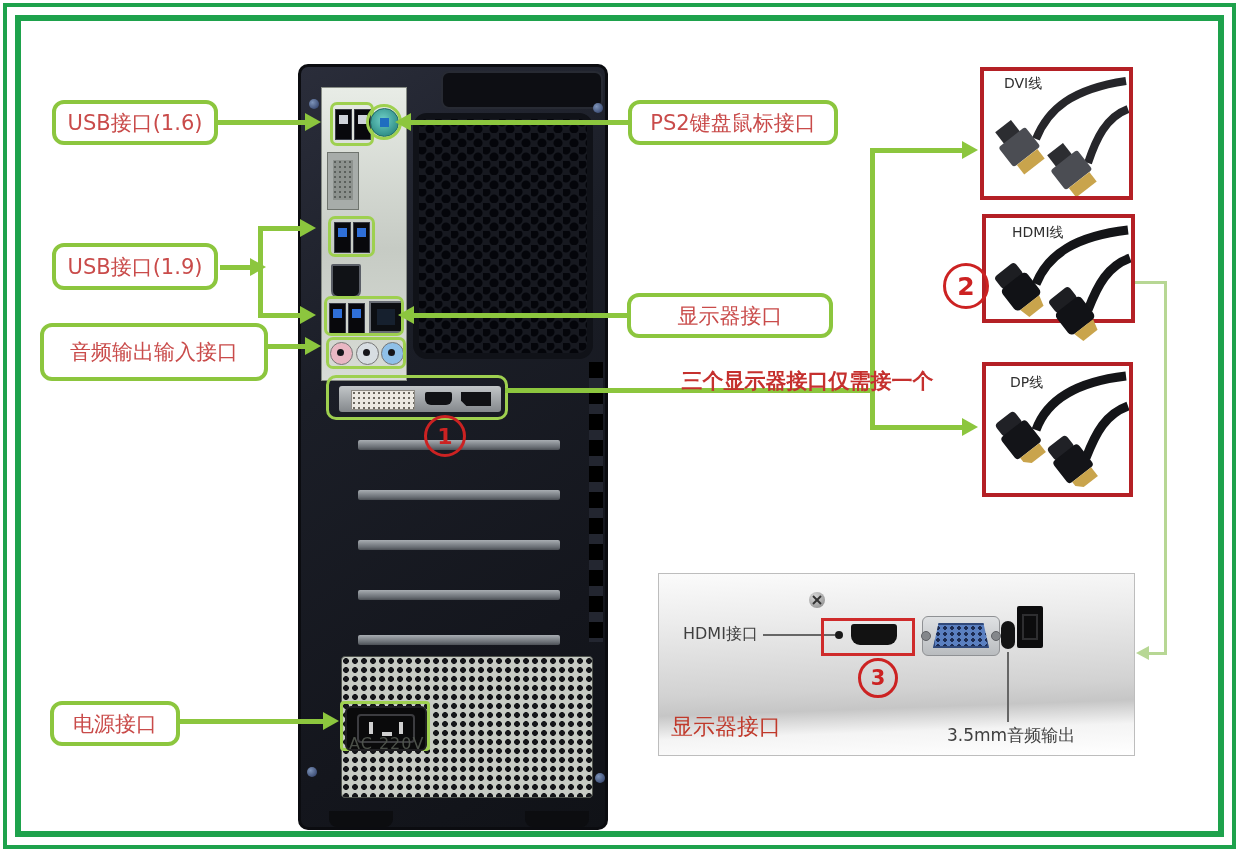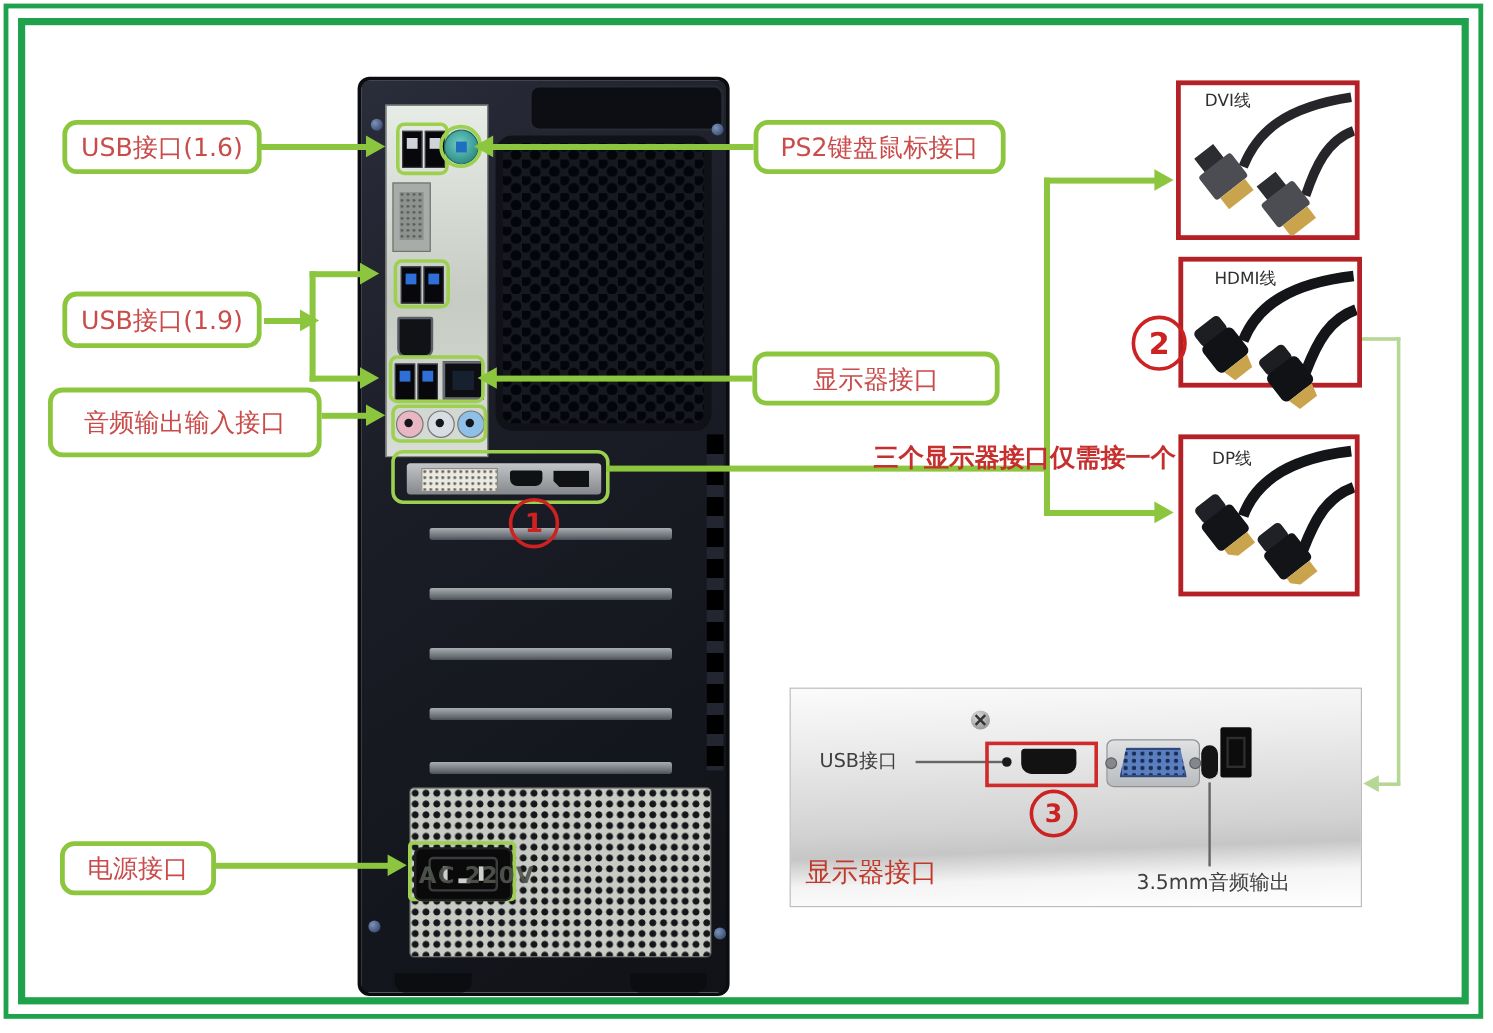--- a/index.html
+++ b/index.html
@@ -14,21 +14,21 @@
              font-size:21px;font-weight:500;box-sizing:border-box;}
   
   .gl{position:absolute;background:#8cc63e;}
   .gl.pale{background:#b7d794;}
   .ah{position:absolute;width:0;height:0;border-style:solid;border-color:transparent;}
   .ah-r{border-width:9px 0 9px 16px;border-left-color:#8cc63e;}
   .ah-l{border-width:9px 16px 9px 0;border-right-color:#8cc63e;}
   .ah-l-pale{border-width:7px 13px 7px 0;border-right-color:#b7d794;}
   
   .note{position:absolute;color:#c5302e;font-weight:700;font-size:21px;line-height:25px;
-        text-align:right;white-space:nowrap;}
+        text-align:center;white-space:nowrap;}
   
   .badge{position:absolute;border:3px solid #cc2222;border-radius:50%;color:#cc2222;
          font-weight:700;display:flex;align-items:center;justify-content:center;background:transparent;}
   
   .cable-box{position:absolute;background:#fff;border:4px solid #b42025;box-sizing:border-box;}
   .cable-label{position:absolute;color:#2f2f2f;font-size:14px;z-index:3;}
   .cable-box svg{position:absolute;left:0;top:0;}
   
   .tower{position:absolute;left:298px;top:64px;width:310px;height:766px;
          background:linear-gradient(145deg,#2a2d3a 0%,#1b1e27 35%,#14161d 75%,#101217 100%);
@@ -55,22 +55,22 @@
            background:repeating-linear-gradient(180deg,#000 0 16px,#232630 16px 26px);}
   .psu-mesh{position:absolute;left:40px;top:589px;width:250px;height:140px;border-radius:4px;
             background-color:#c7cbc4;border:1px solid #50544e;
             background-image:radial-gradient(circle at 4px 4px,#15161a 2.6px,transparent 3.2px);
             background-size:9px 9px;}
   .psu-socket{position:absolute;left:44px;top:639px;width:78px;height:41px;background:#0a0a0b;
               border-radius:6px;border:2px solid #1f1f22;}
   .psu-socket .inner{position:absolute;left:10px;top:6px;right:10px;bottom:6px;
               border:2px solid #3c3c40;border-radius:4px;}
   .pin{position:absolute;background:#cfcfcf;}
-  .ac-text{position:absolute;left:48px;top:652px;color:rgba(80,86,78,.92);font-weight:700;
-           font-size:19px;letter-spacing:1px;}
+  .ac-text{position:absolute;left:48px;top:667px;color:rgba(80,86,78,.92);font-weight:400;
+           font-size:16px;letter-spacing:1px;}
   .foot{position:absolute;width:64px;height:16px;background:#0c0d10;border-radius:0 0 8px 8px;}
   .cscrew{position:absolute;width:10px;height:10px;border-radius:50%;
           background:radial-gradient(circle at 35% 35%,#7d93b8,#41527a 70%);}
   
   .monitor{position:absolute;left:658px;top:573px;width:477px;height:183px;
            background:linear-gradient(178deg,#fbfbfb 0%,#ececec 25%,#d2d2d2 62%,#c6c6c6 72%,#f4f4f4 84%,#ffffff 100%);
            border:1px solid #bdbdbd;box-sizing:border-box;}
   .mon-text{position:absolute;color:#3f3f3f;}
   .red-rect{position:absolute;border:3px solid #cf2b2b;box-sizing:border-box;}
   .mon-hdmi{position:absolute;background:#121212;border-radius:3px 3px 9px 9px;}
@@ -308,21 +308,21 @@
     </svg>
   </div>
 
   <div class="monitor">
     <div class="screw-ic" style="left:150px;top:18px">
       <svg width="16" height="16">
           <line x1="4" y1="4" x2="12" y2="12" stroke="#333" stroke-width="2"></line>
           <line x1="12" y1="4" x2="4" y2="12" stroke="#333" stroke-width="2"></line>
         </svg>
     </div>
-    <span class="mon-text" style="left:24px;top:50px;font-size:16px">USB接口</span>
+    <span class="mon-text" style="left:24px;top:50px;font-size:16px">HDMI接口</span>
     <div class="ptr-line" style="left:104px;top:60px;width:72px;height:2px"></div>
     <div class="ptr-dot" style="left:176px;top:57px"></div>
     <div class="mon-hdmi" style="left:192px;top:50px;width:46px;height:21px"></div>
     <div class="red-rect" style="left:162px;top:44px;width:94px;height:38px"></div>
     <div class="vga" style="left:263px;top:42px;width:76px;height:38px">
       <div class="hole"></div>
       <div class="vs" style="left:-2px"></div>
       <div class="vs" style="right:-2px"></div>
     </div>
     <div class="audio-jack" style="left:342px;top:47px"></div>

